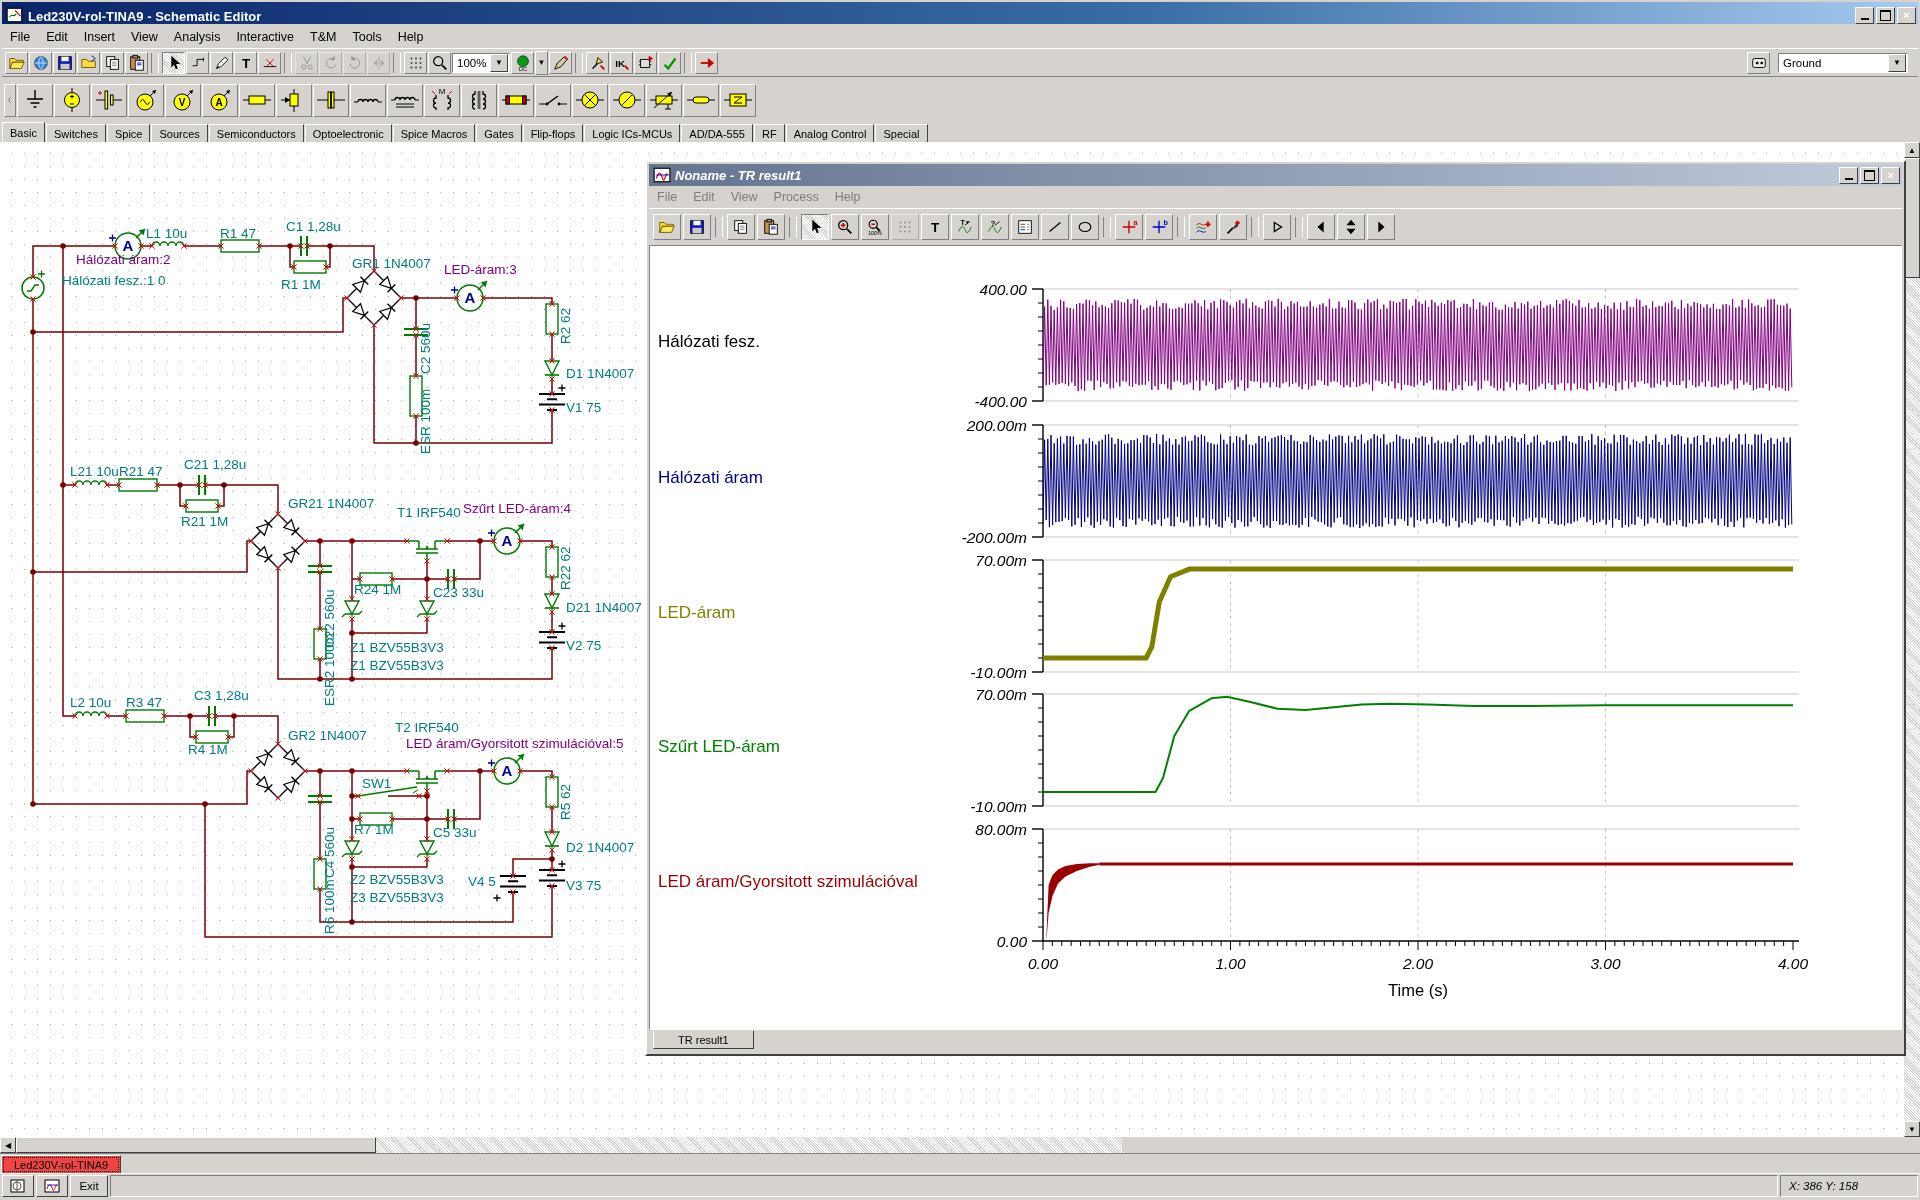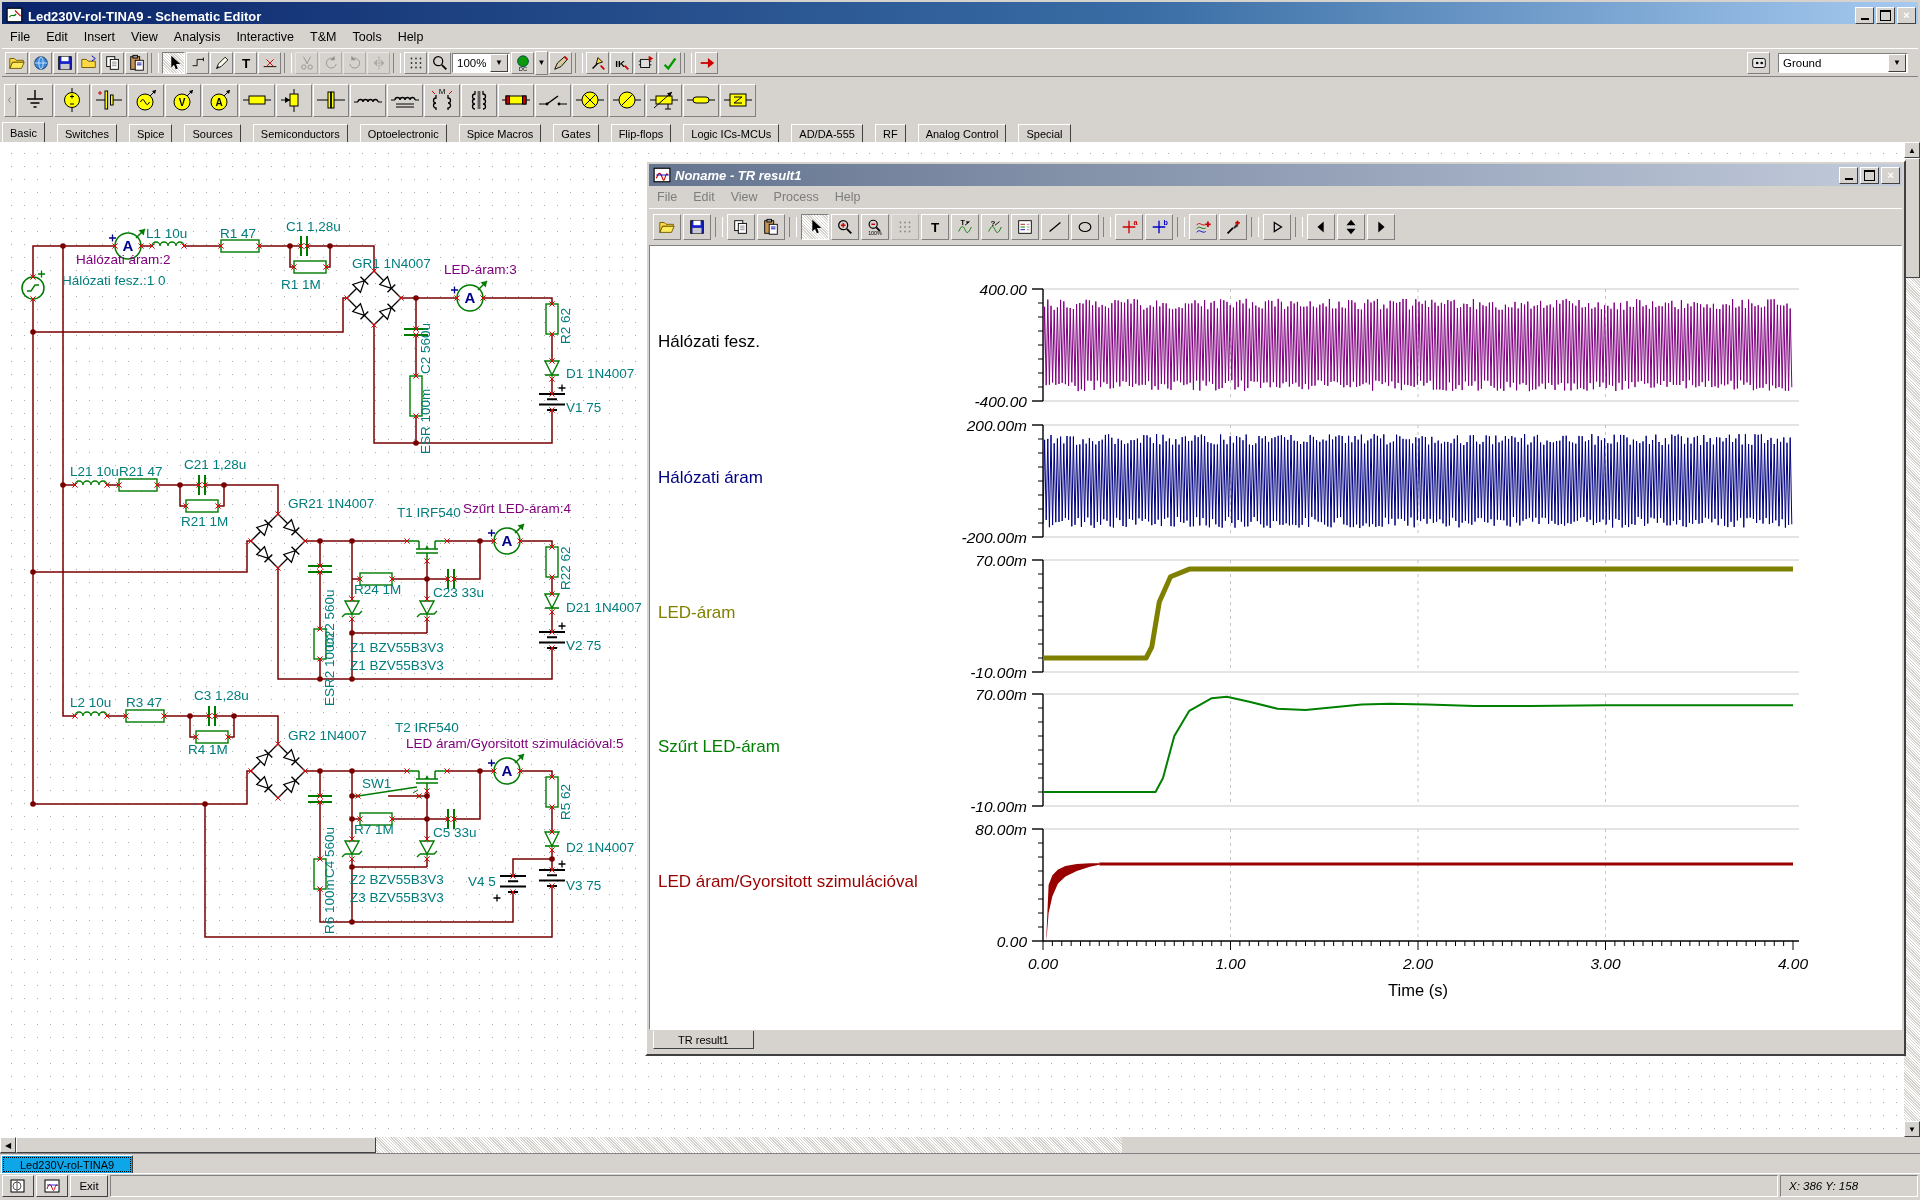--- a/index.html
+++ b/index.html
@@ -35,34 +35,34 @@
          border:1px solid;border-color:#fff #808080 #808080 #fff;}
   #ground-group{margin-left:auto;display:flex;align-items:center;gap:8px;margin-right:10px;}
   
   #component-bar{left:2px;top:78px;right:2px;height:44px;padding-left:2px;align-items:center;}
   .comp-btn{width:36px;height:33px;display:flex;align-items:center;justify-content:center;background:#d6d3ce;
             border:1px solid;border-color:#fff #808080 #808080 #fff;box-sizing:border-box;}
   .comp-btn.nav{width:12px;height:33px;}
   
   #component-tabs{position:absolute;left:2px;top:123px;right:2px;height:19px;display:flex;align-items:flex-end;background:#d6d3ce;}
   .ctab{height:17px;display:flex;align-items:center;padding:0 7px;font-size:11px;background:#d6d3ce;
-        border:1px solid;border-color:#fff #404040 #404040 #fff;border-bottom:none;margin-right:12px;}
+        border:1px solid;border-color:#fff #404040 #404040 #fff;border-bottom:none;margin-right:1px;}
   .ctab.active{height:19px;font-weight:normal;border-color:#fff #404040 #d6d3ce #fff;}
   
   .canvas{position:absolute;left:0;top:142px;width:1904px;height:995px;background:#fff;
           background-image:radial-gradient(circle,#aaa 0.9px,transparent 1px);background-size:13px 13px;background-position:5px 5px;overflow:hidden;}
   #schematic{position:absolute;left:0;top:0;}
   .vscroll{position:absolute;right:0;top:142px;width:16px;height:995px;background-image:repeating-linear-gradient(45deg,#fff 0 1px,#d6d3ce 1px 2px);}
   .sbtn{position:absolute;left:0;width:16px;height:16px;background:#d6d3ce;border:1px solid;border-color:#fff #404040 #404040 #fff;
         display:flex;align-items:center;justify-content:center;font-size:8px;box-sizing:border-box;}
   .hscrollrow{position:absolute;left:0;top:1137px;width:1122px;height:16px;background-image:repeating-linear-gradient(45deg,#fff 0 1px,#d6d3ce 1px 2px);}
   .hthumb{position:absolute;left:16px;top:0;width:360px;height:16px;background:#d6d3ce;border:1px solid;border-color:#fff #404040 #404040 #fff;box-sizing:border-box;}
   .doctabrow{position:absolute;left:0;top:1153px;width:100%;height:20px;background:#d6d3ce;border-top:1px solid #848284;}
-  .doctab{position:absolute;left:1px;top:1px;height:17px;padding:0 18px;font-size:11px;display:flex;align-items:center;
-          background:#0ea5e9;border:1px solid;border-color:#fff #404040 #404040 #fff;outline:1px dotted #000;outline-offset:-3px;}
+  .doctab{position:absolute;left:1px;top:1px;height:17px;padding:0 12px;font-size:11px;display:flex;align-items:center;
+          background:#ef4444;border:1px solid;border-color:#fff #404040 #404040 #fff;outline:1px dotted #000;outline-offset:-3px;}
   .statusbar{position:absolute;left:0;top:1173px;width:100%;height:24px;background:#d6d3ce;border-top:1px solid #fff;display:flex;align-items:center;gap:2px;padding:1px 2px;box-sizing:border-box;}
   .scell{height:20px;background:#d6d3ce;border:1px solid;border-color:#fff #404040 #404040 #fff;display:flex;align-items:center;justify-content:center;}
   .scell.icon{width:30px;}
   .scell.exit{width:36px;font-size:11.5px;}
   .spanel{height:20px;border:1px solid;border-color:#808080 #fff #fff #808080;font-style:italic;}
   .spanel.long{flex:1;}
   .spanel.coords{width:128px;display:flex;align-items:center;padding-left:8px;font-size:11.5px;}
   
   .tr-window{position:absolute;left:645px;top:160px;width:1261px;height:896px;background:#d6d3ce;
              border:2px solid;border-color:#fff #404040 #404040 #fff;box-sizing:border-box;z-index:5;}

